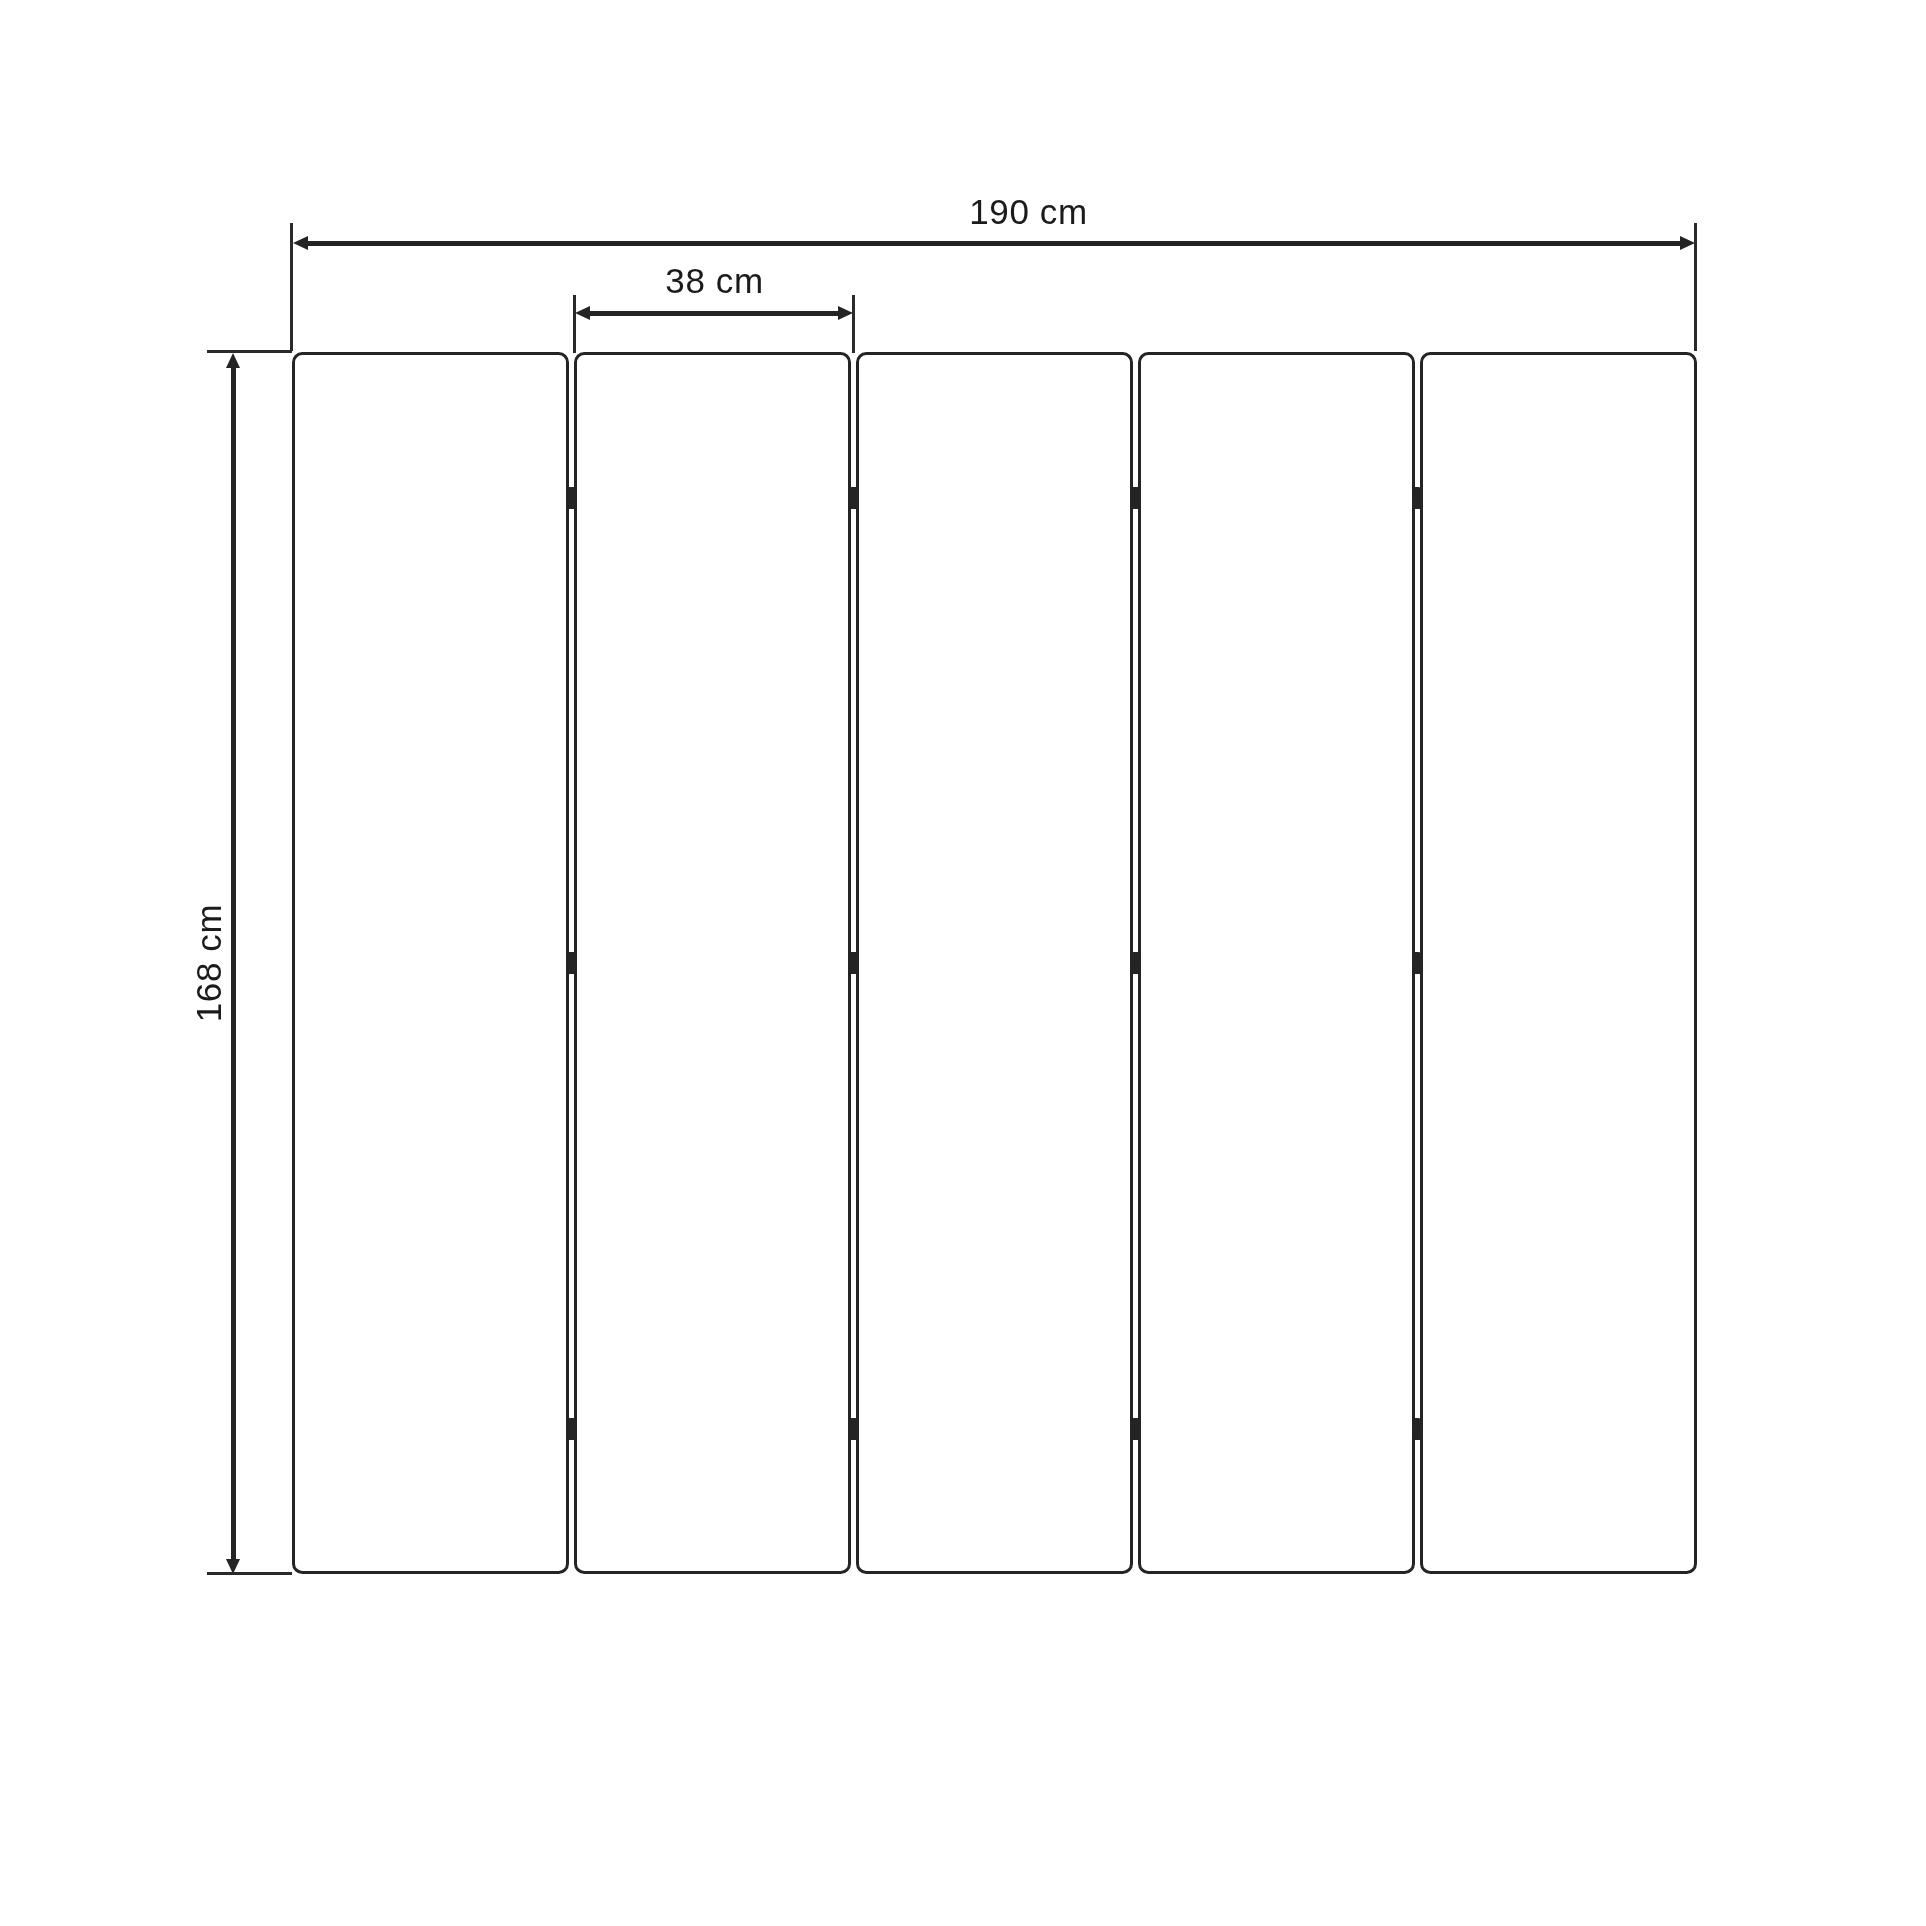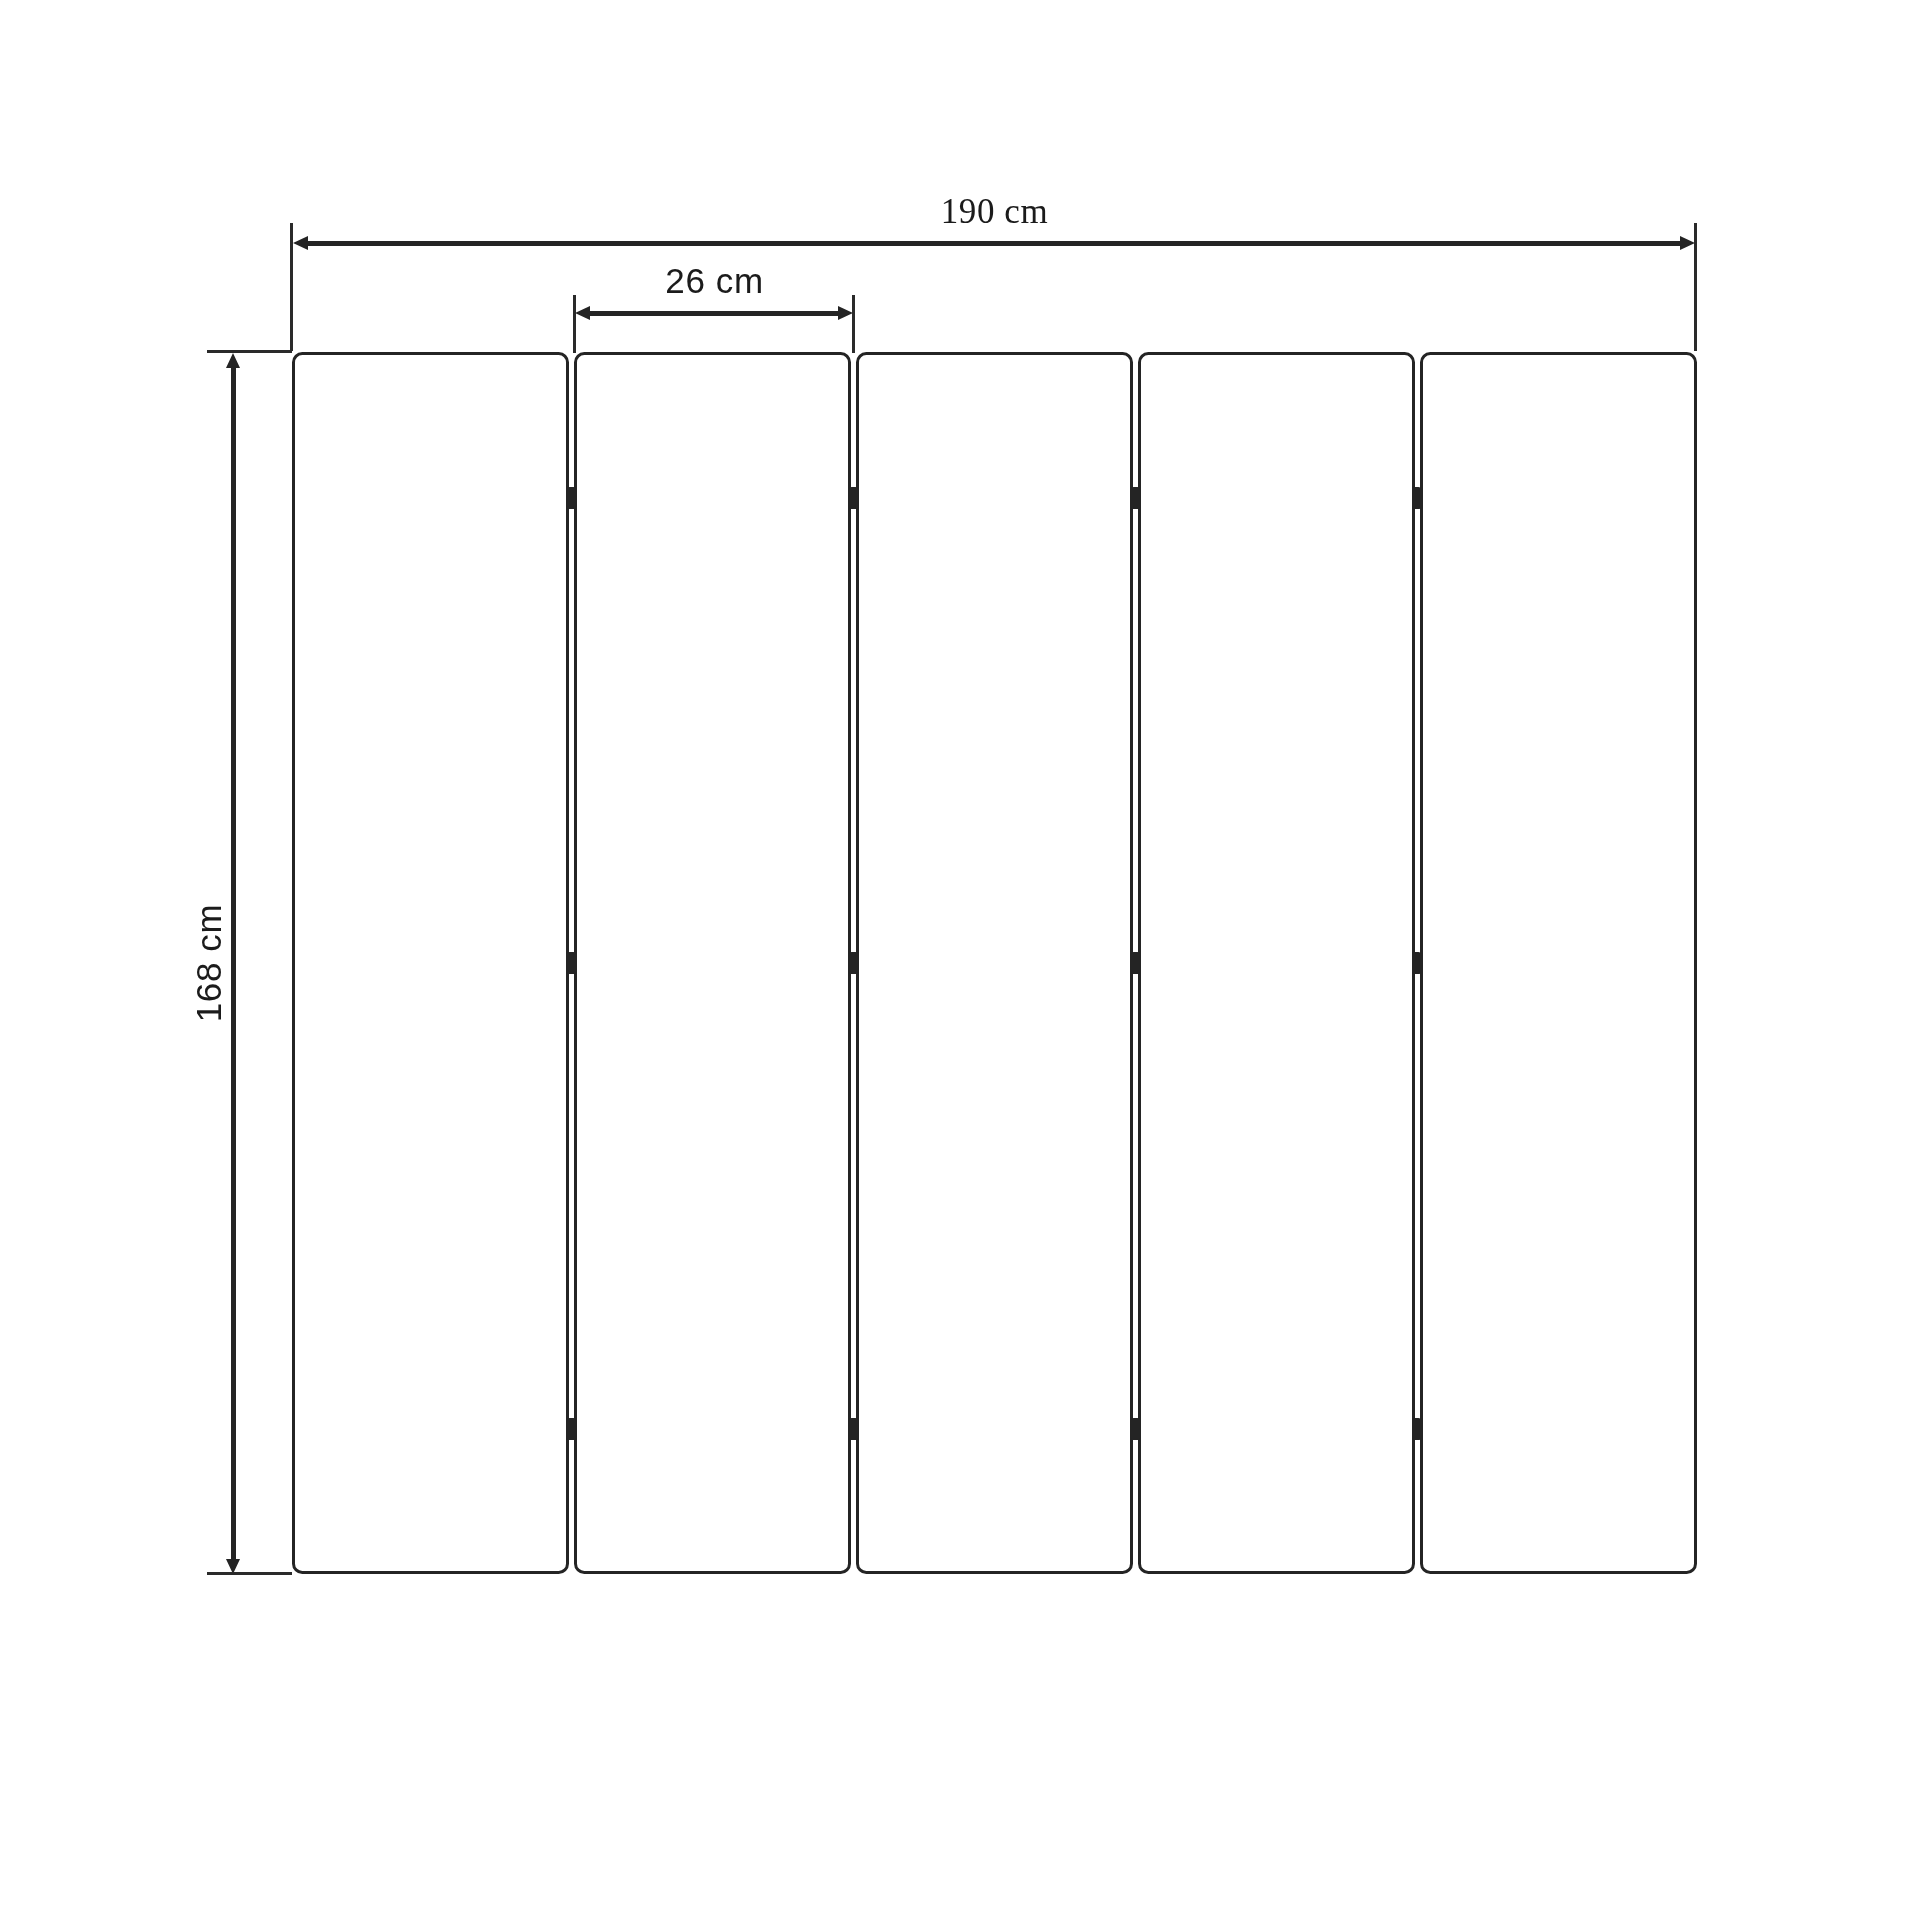--- a/index.html
+++ b/index.html
@@ -116,28 +116,28 @@
   <div class="hinge" style="left:849px; top:1418px;"></div>
 
   <div class="hinge" style="left:1131px; top:487px;"></div>
   <div class="hinge" style="left:1131px; top:952px;"></div>
   <div class="hinge" style="left:1131px; top:1418px;"></div>
 
   <div class="hinge" style="left:1412px; top:487px;"></div>
   <div class="hinge" style="left:1412px; top:952px;"></div>
   <div class="hinge" style="left:1412px; top:1418px;"></div>
 
-  <div class="dim-label" style="left:898px; top:192px; width:193px;font-family:Liberation Serif, serif;">190 cm</div>
+  <div class="dim-label" style="left:932px; top:192px; width:193px;">190 cm</div>
   <div class="dim-line-h" style="left:307px; top:241px; width:1375px;"></div>
   <div class="arrow left" style="left:293px; top:236px;"></div>
   <div class="arrow right" style="left:1680px; top:236px;"></div>
   <div class="ext-line-v" style="left:290px; top:223px; height:128px;"></div>
   <div class="ext-line-v" style="left:1694px; top:223px; height:128px;"></div>
 
-  <div class="dim-label" style="left:618px; top:261px; width:193px;">26 cm</div>
+  <div class="dim-label" style="left:618px; top:261px; width:193px;">38 cm</div>
   <div class="dim-line-h" style="left:589px; top:311px; width:250px;"></div>
   <div class="arrow left" style="left:575px; top:306px;"></div>
   <div class="arrow right" style="left:838px; top:306px;"></div>
   <div class="ext-line-v" style="left:573px; top:295px; height:58px;"></div>
   <div class="ext-line-v" style="left:852px; top:295px; height:58px;"></div>
 
   <div class="dim-label rotated" style="left:208px; top:963px;">168 cm</div>
   <div class="dim-line-v" style="left:231px; top:366px; height:1195px;"></div>
   <div class="arrow up" style="left:226px; top:353px;"></div>
   <div class="arrow down" style="left:226px; top:1559px;"></div>

